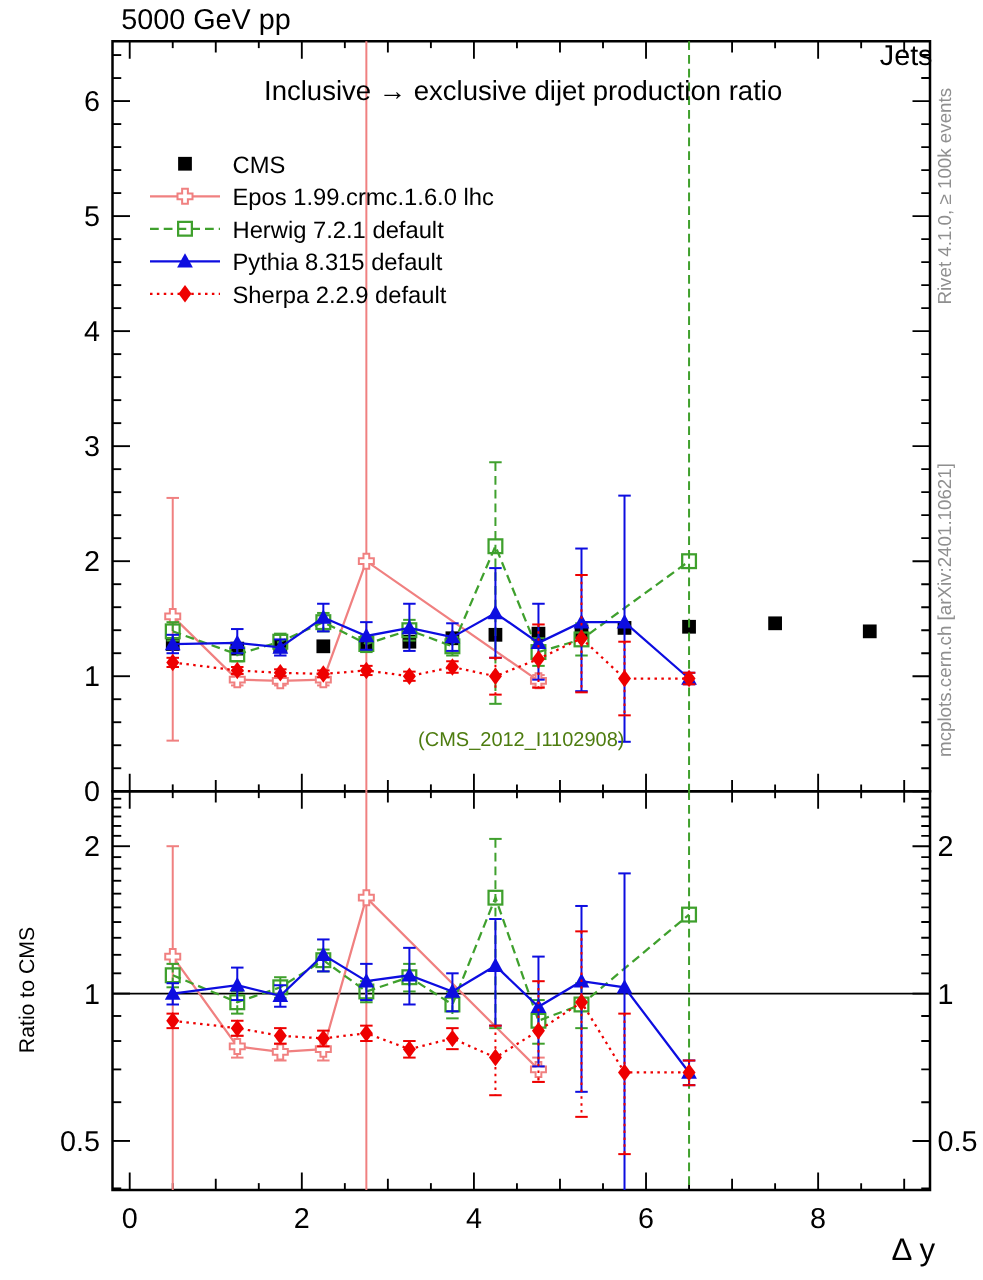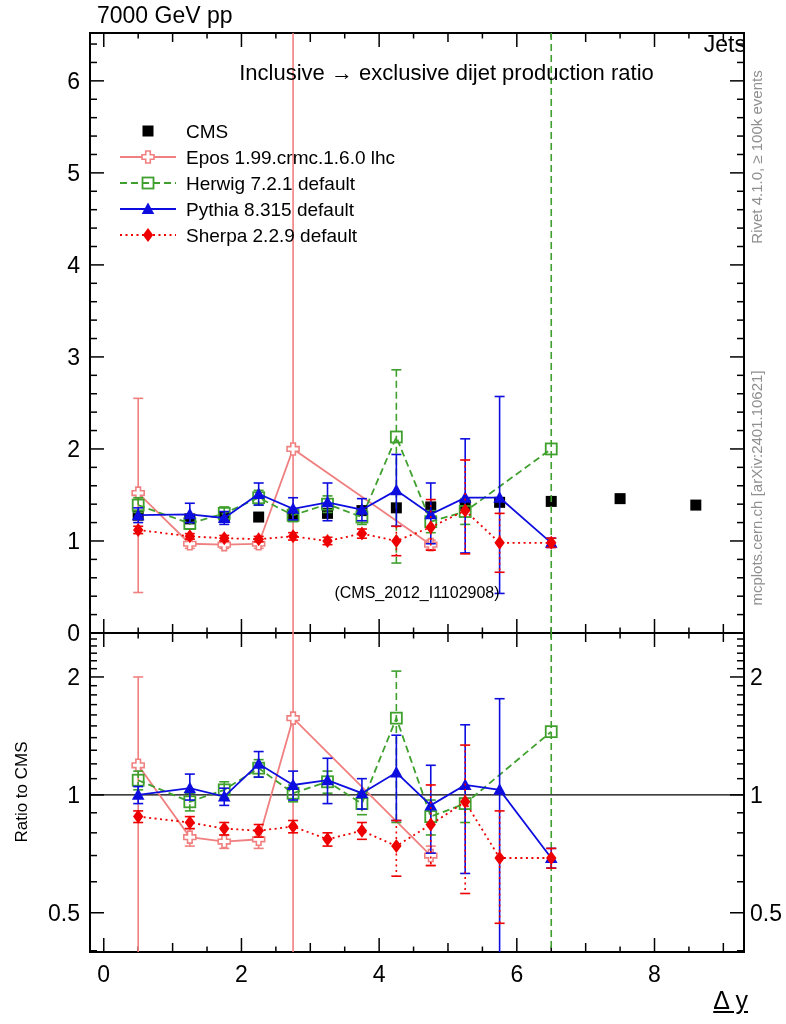--- a/index.html
+++ b/index.html
@@ -2,23 +2,23 @@
 <html><head>
 <meta charset="utf-8">
 <style>
   html,body{margin:0;padding:0;background:#fff;}
   .stage{position:relative;width:786px;height:1024px;background:#ffffff;
          font-family:"Liberation Sans",sans-serif;overflow:hidden;}
   .stage svg{position:absolute;left:0;top:0;}
   .txt{position:absolute;color:#000;white-space:nowrap;}
   .hdr-left{left:97px;top:2px;font-size:23px;}
   .hdr-right{right:40px;top:2px;font-size:23px;margin-top:29px;}
-  .plot-title{left:90px;top:60px;width:657px;text-align:center;font-size:22px;padding-left:28px;}
-  .watermark{left:90px;top:584px;width:654px;text-align:center;font-size:16px;color:#000000;}
-  .xlabel{right:38px;top:986px;font-size:25px;text-decoration:underline;}
+  .plot-title{left:90px;top:60px;width:657px;text-align:center;font-size:22px;}
+  .watermark{left:90px;top:584px;width:654px;text-align:center;font-size:16px;color:#4d7c0f;}
+  .xlabel{right:38px;top:986px;font-size:25px;}
   .ratio-ylabel{left:-39px;top:782px;width:122px;height:20px;text-align:center;
                 font-size:17px;transform:rotate(-90deg);}
   .rivet-note{left:637px;top:148px;width:240px;height:18px;text-align:center;font-size:15px;
               color:#8f8f8f;transform:rotate(-90deg);}
   .mcplots-note{left:622px;top:479px;width:270px;height:18px;text-align:center;font-size:15px;
               color:#8f8f8f;transform:rotate(-90deg);}
 </style>
 </head>
 <body>
 
@@ -635,21 +635,21 @@
           <path d="M 148 202.5 L 154.3 214 L 141.7 214 Z" fill="#0d0de0"></path>
           <text x="186" y="216" font-size="19" font-family="&quot;Liberation Sans&quot;, sans-serif" fill="#000">Pythia 8.315 default</text>
         </g>
         <g>
           <line x1="120" y1="235" x2="176" y2="235" stroke="#ee0000" stroke-width="1.8" stroke-dasharray="2,3.5"></line>
           <path d="M 148 228 L 153.2 235 L 148 242 L 142.8 235 Z" fill="#ee0000"></path>
           <text x="186" y="242" font-size="19" font-family="&quot;Liberation Sans&quot;, sans-serif" fill="#000">Sherpa 2.2.9 default</text>
         </g>
       </g>
     </svg>
-  <div class="txt hdr-left">7000 GeV pp</div>
+  <div class="txt hdr-left">5000 GeV pp</div>
   <div class="txt hdr-right">Jets</div>
   <div class="txt plot-title">Inclusive → exclusive dijet production ratio</div>
   <div class="txt watermark">(CMS_2012_I1102908)</div>
   <div class="txt ratio-ylabel">Ratio to CMS</div>
   <div class="txt rivet-note">Rivet 4.1.0, ≥ 100k events</div>
   <div class="txt mcplots-note">mcplots.cern.ch [arXiv:2401.10621]</div>
   <div class="txt xlabel">Δ y</div>
 </div>
 
 </body></html>

